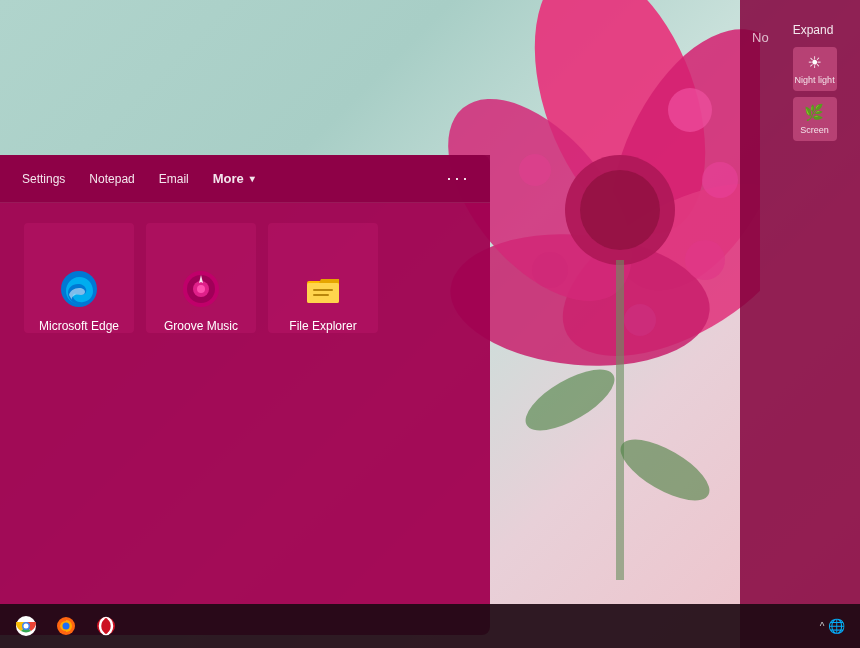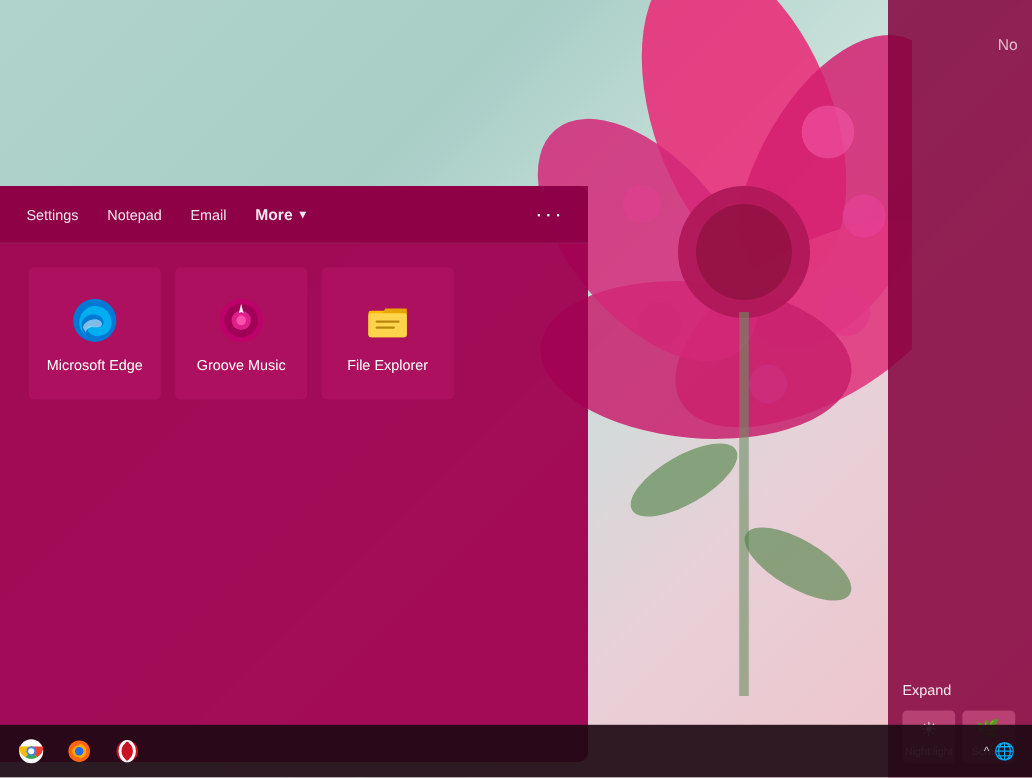--- a/index.html
+++ b/index.html
@@ -77,21 +77,21 @@
       display: flex;
       flex-wrap: wrap;
       gap: 12px;
       padding: 20px 24px;
     }
 
     .app-tile {
       display: flex;
       flex-direction: column;
       align-items: center;
-      justify-content: center;
+      justify-content: flex-end;
       width: 110px;
       height: 110px;
       background: rgba(180, 20, 100, 0.6);
       border-radius: 4px;
       cursor: pointer;
       gap: 8px;
       transition: background 0.15s;
     }
 
     .app-icon {
@@ -113,21 +113,20 @@
 
     
     .right-panel {
       position: absolute;
       right: 0;
       top: 0;
       width: 120px;
       height: 648px;
       background: rgba(130, 0, 60, 0.85);
       display: flex;
-      flex-direction: column;
     }
 
     .right-panel-top {
       flex: 1;
       padding: 20px 12px;
       color: #fff;
       font-size: 13px;
       opacity: 0.7;
       display: flex;
       align-items: flex-start;

